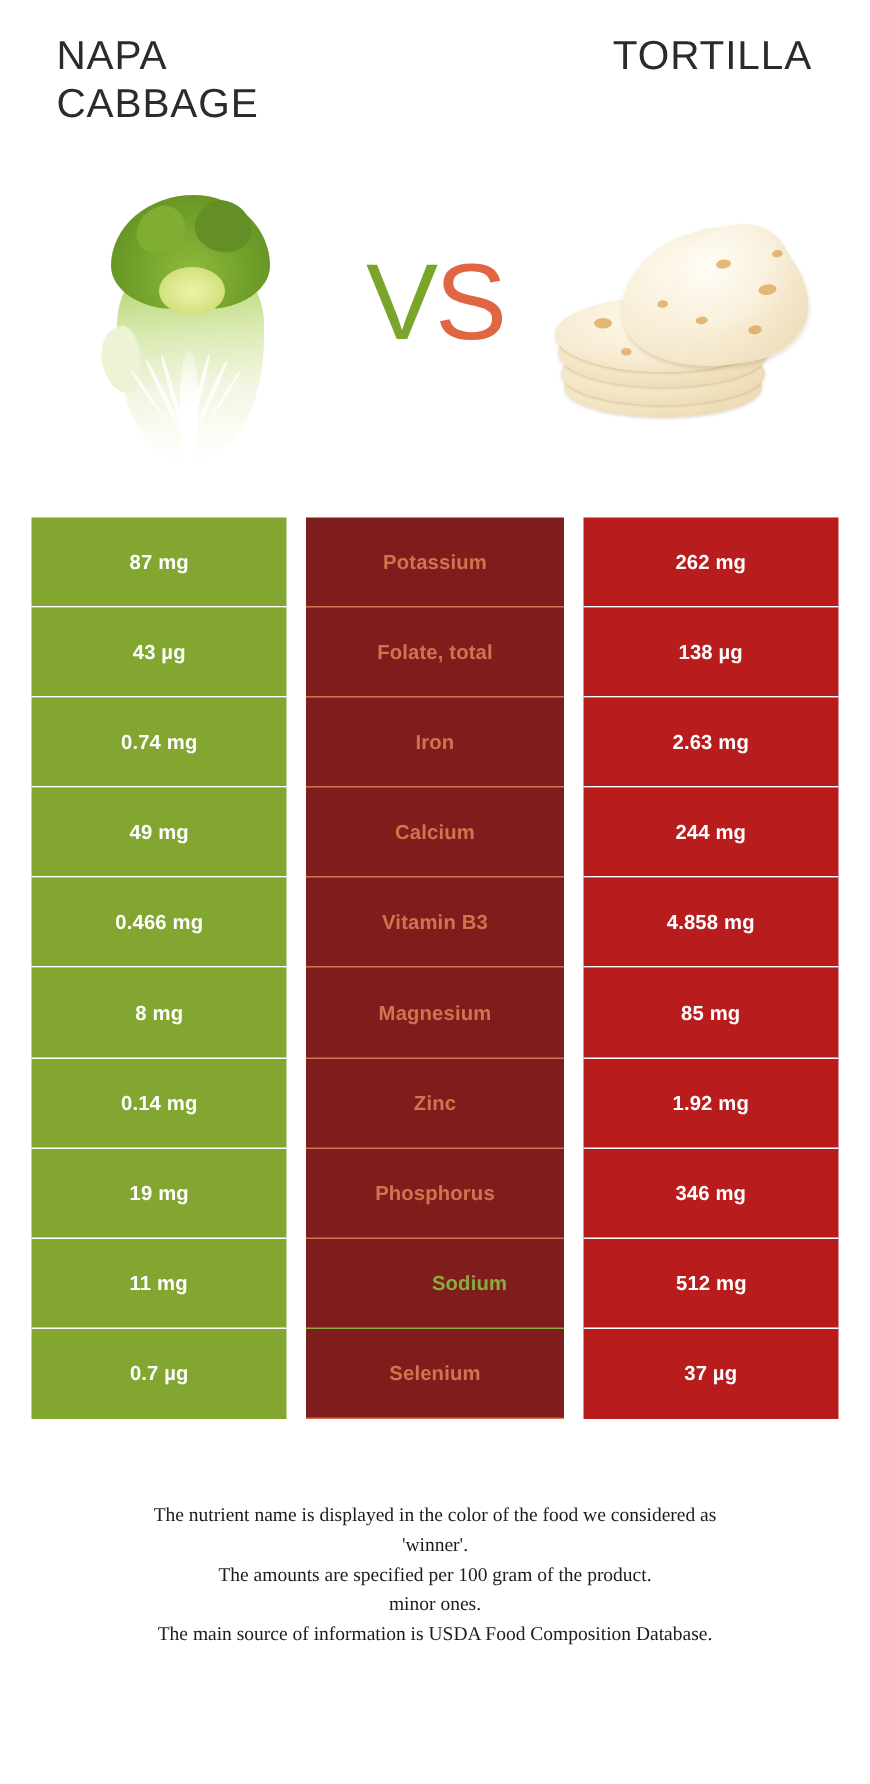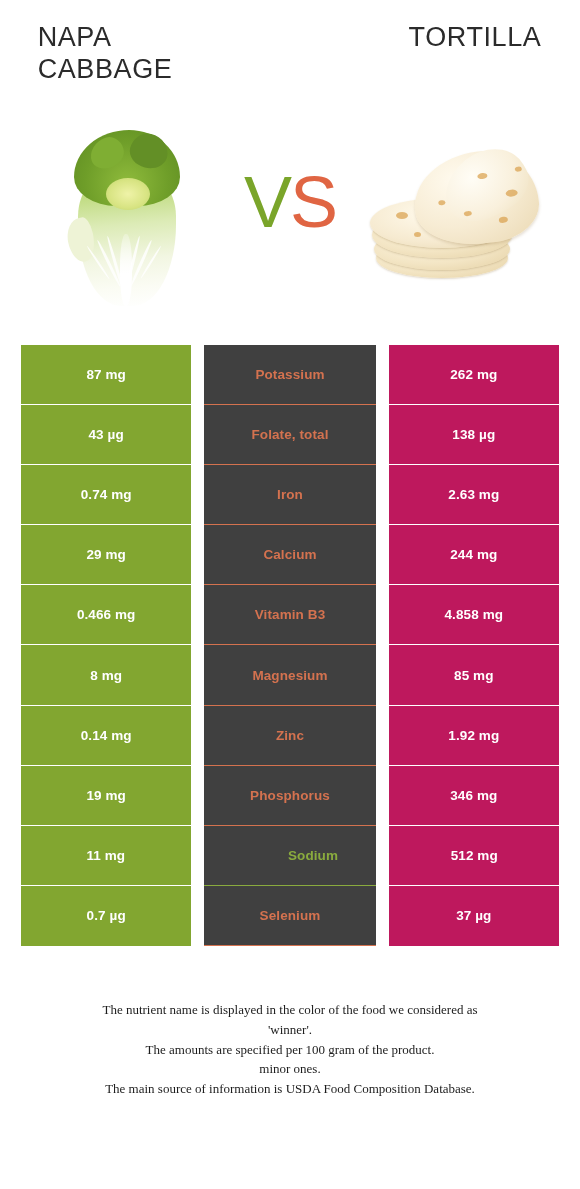--- a/index.html
+++ b/index.html
@@ -190,34 +190,34 @@
     letter-spacing: 0.1px;
   }
   .cell.left {
     width: 179px;
     background: #82a630;
     color: #ffffff;
     border-bottom: 1.4px solid #ffffff;
   }
   .cell.mid {
     width: 180px;
-    background: #404040;
+    background: #7f1d1d;
     font-weight: 700;
     font-size: 13.5px;
   }
   .cell.mid .mid-inner {
     width: 100%;
     height: 100%;
     display: flex;
     align-items: center;
     justify-content: center;
   }
   .cell.right {
     width: 179px;
-    background: #be185d;
+    background: #b91c1c;
     color: #ffffff;
     border-bottom: 1.4px solid #ffffff;
   }
   .row:last-child .cell.left,
   .row:last-child .cell.right { border-bottom: none; }
 
   .row.win-tortilla .cell.mid { color: #d4724f; border-bottom: 1px solid #d4724f; }
   .row.win-cabbage  .cell.mid { color: #8aab3e; border-bottom: 1px solid #8aab3e; padding-left: 46px; }
   .row:last-child .cell.mid { border-bottom: 1px solid #d4724f; }
 
@@ -312,21 +312,21 @@
         <div class="cell right">138 µg</div>
       </div>
       <div class="row win-tortilla">
         <div class="cell left">0.74 mg</div>
         <div class="cell mid">
           <div class="mid-inner">Iron</div>
         </div>
         <div class="cell right">2.63 mg</div>
       </div>
       <div class="row win-tortilla">
-        <div class="cell left">29 mg</div>
+        <div class="cell left">49 mg</div>
         <div class="cell mid">
           <div class="mid-inner">Calcium</div>
         </div>
         <div class="cell right">244 mg</div>
       </div>
       <div class="row win-tortilla">
         <div class="cell left">0.466 mg</div>
         <div class="cell mid">
           <div class="mid-inner">Vitamin B3</div>
         </div>

